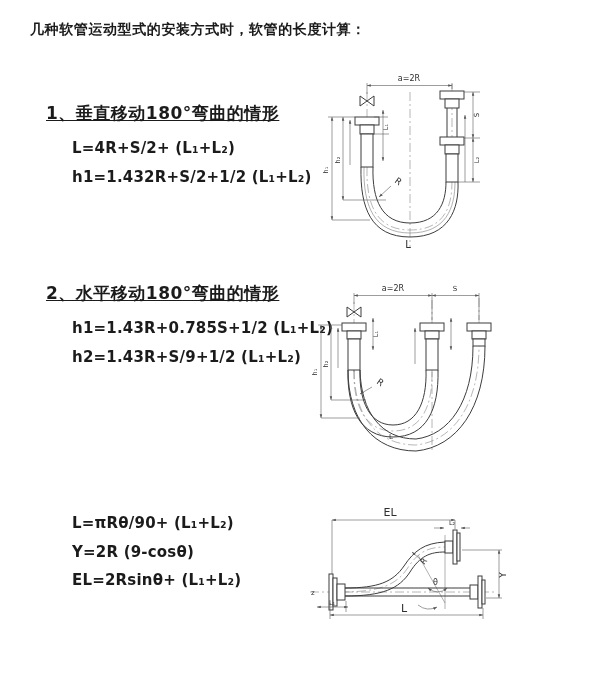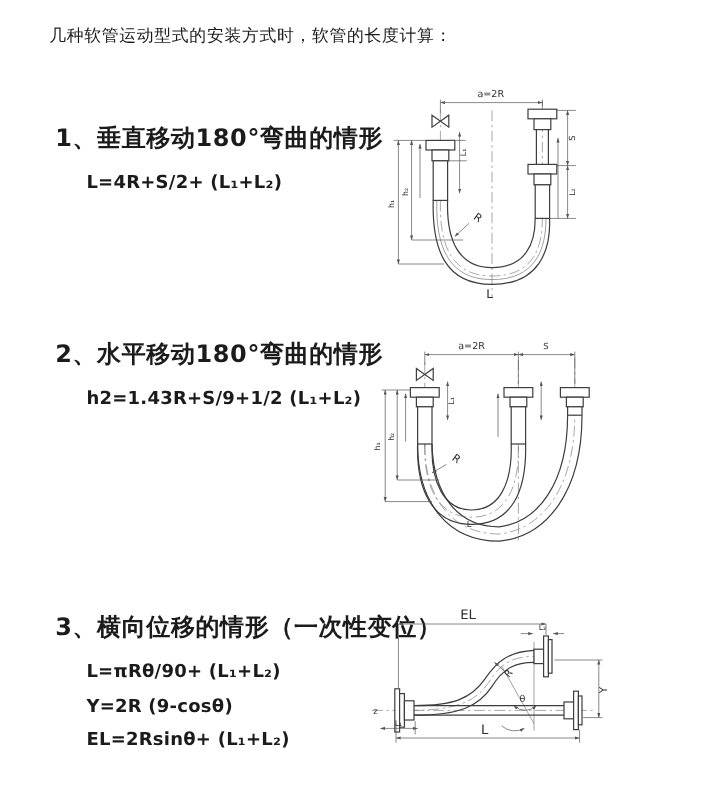--- a/index.html
+++ b/index.html
@@ -1,52 +1,53 @@
 <!DOCTYPE html>
 <html><head>
 <meta charset="utf-8">
 <style>
   html,body{margin:0;padding:0;}
   body{
     width:600px;height:675px;background:#ffffff;position:relative;overflow:hidden;
     font-family:"DejaVu Sans","Liberation Sans",sans-serif;color:#1b1b1b;
   }
-  .title{position:absolute;left:41px;top:21px;font-size:14px;font-weight:400;letter-spacing:.6px;}
+  .title{position:absolute;left:30px;top:21px;font-size:14px;font-weight:700;letter-spacing:.6px;}
   .section{position:absolute;left:46px;}
   #s1{top:102px} #s2{top:282px} #s3{top:509px}
-  .sec-h{font-size:20px;font-weight:700;letter-spacing:.5px;margin:0 0 9px 0;}
+  .sec-h{font-size:17px;font-weight:700;letter-spacing:.5px;margin:0 0 9px 0;text-decoration:underline;}
   .f{font-size:15px;font-weight:700;line-height:28.6px;padding-left:26px;letter-spacing:.2px;white-space:pre;}
   .diag{position:absolute;}
   #d1{left:310px;top:70px} #d2{left:308px;top:280px} #d3{left:300px;top:495px}
   svg text{font-family:"DejaVu Sans",sans-serif;fill:#2e2e2e;}
   .fit{fill:#ffffff;stroke:#3d3d3d;stroke-width:1;}
   .lin{fill:none;stroke:#3d3d3d;stroke-width:1;}
   .hose{fill:none;stroke:#3d3d3d;stroke-width:1;}
   .xtra{fill:none;stroke:#6f6f6f;stroke-width:.55;}
   .dim{fill:none;stroke:#5a5a5a;stroke-width:.6;}
   .cl{fill:none;stroke:#7a7a7a;stroke-width:.55;stroke-dasharray:9 3 2 3;}
   .t65{font-size:6.5px}.t7{font-size:7px}.t8{font-size:8px}.t9{font-size:9px}.t10{font-size:10px}.t11{font-size:11px}
 </style>
 </head>
 <body>
 
 <div class="title">几种软管运动型式的安装方式时，软管的长度计算：</div>
 
 <div class="section" id="s1">
   <div class="sec-h">1、垂直移动180°弯曲的情形</div>
   <div class="f">L=4R+S/2+ (L₁+L₂)</div>
+  <div class="f">h1=1.432R+S/2+1/2 (L₁+L₂)</div>
 </div>
 
 <div class="section" id="s2">
   <div class="sec-h">2、水平移动180°弯曲的情形</div>
+  <div class="f">h1=1.43R+0.785S+1/2 (L₁+L₂)</div>
   <div class="f">h2=1.43R+S/9+1/2 (L₁+L₂)</div>
 </div>
 
 <div class="section" id="s3">
-  <div class="sec-h">3、横向位移的情形（一次性变位）</div>
   <div class="f">L=πRθ/90+ (L₁+L₂)</div>
   <div class="f">Y=2R (9-cosθ)</div>
   <div class="f">EL=2Rsinθ+ (L₁+L₂)</div>
 </div>
 
 <svg class="diag" id="d1" width="280" height="190" viewBox="0 0 280 190">
   <defs>
     <marker id="ar1" markerWidth="8" markerHeight="6" refX="6.4" refY="2.2" orient="auto-start-reverse">
       <path d="M0,0 L6.5,2.2 L0,4.4 Z" fill="#555"></path>
     </marker>

